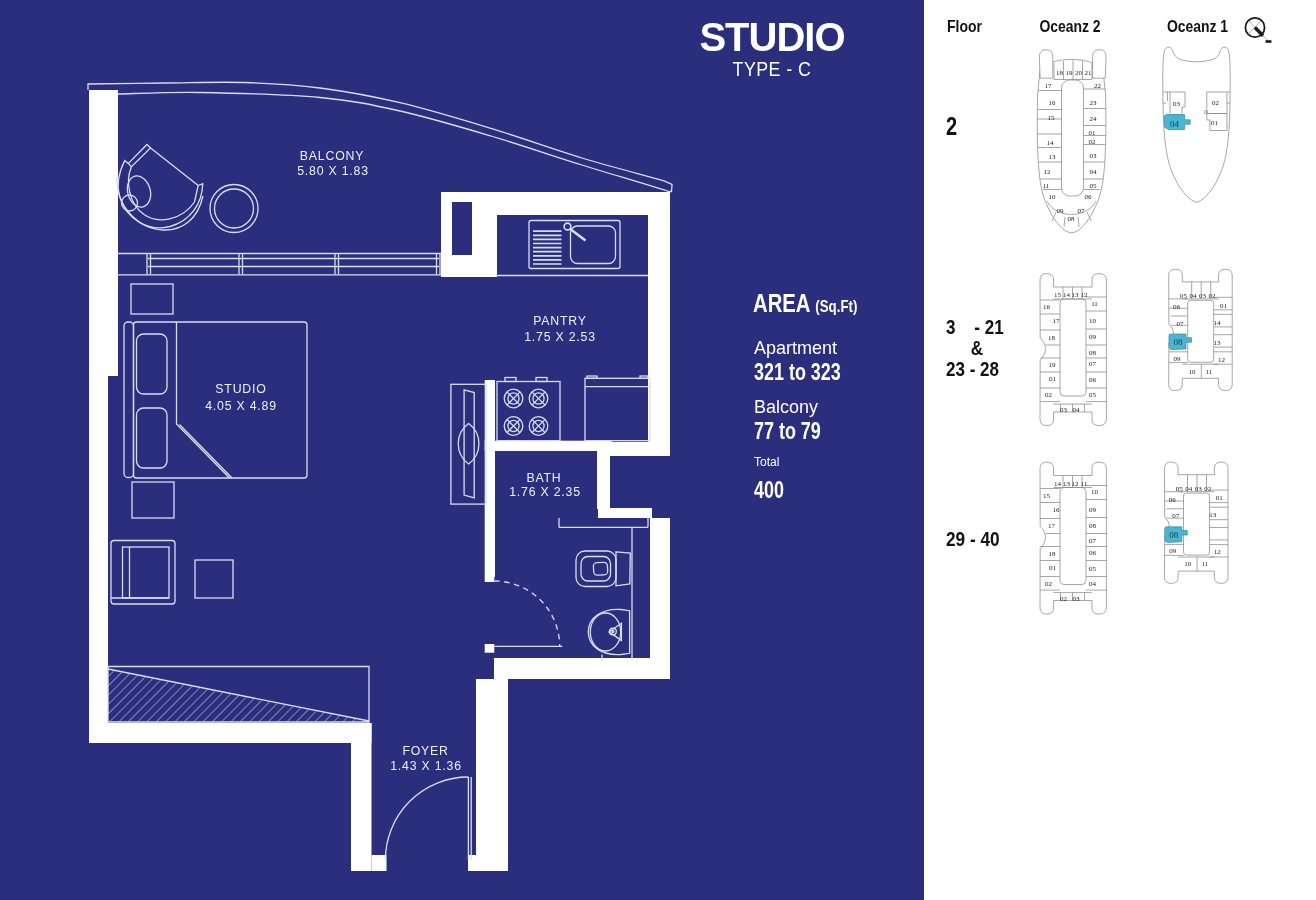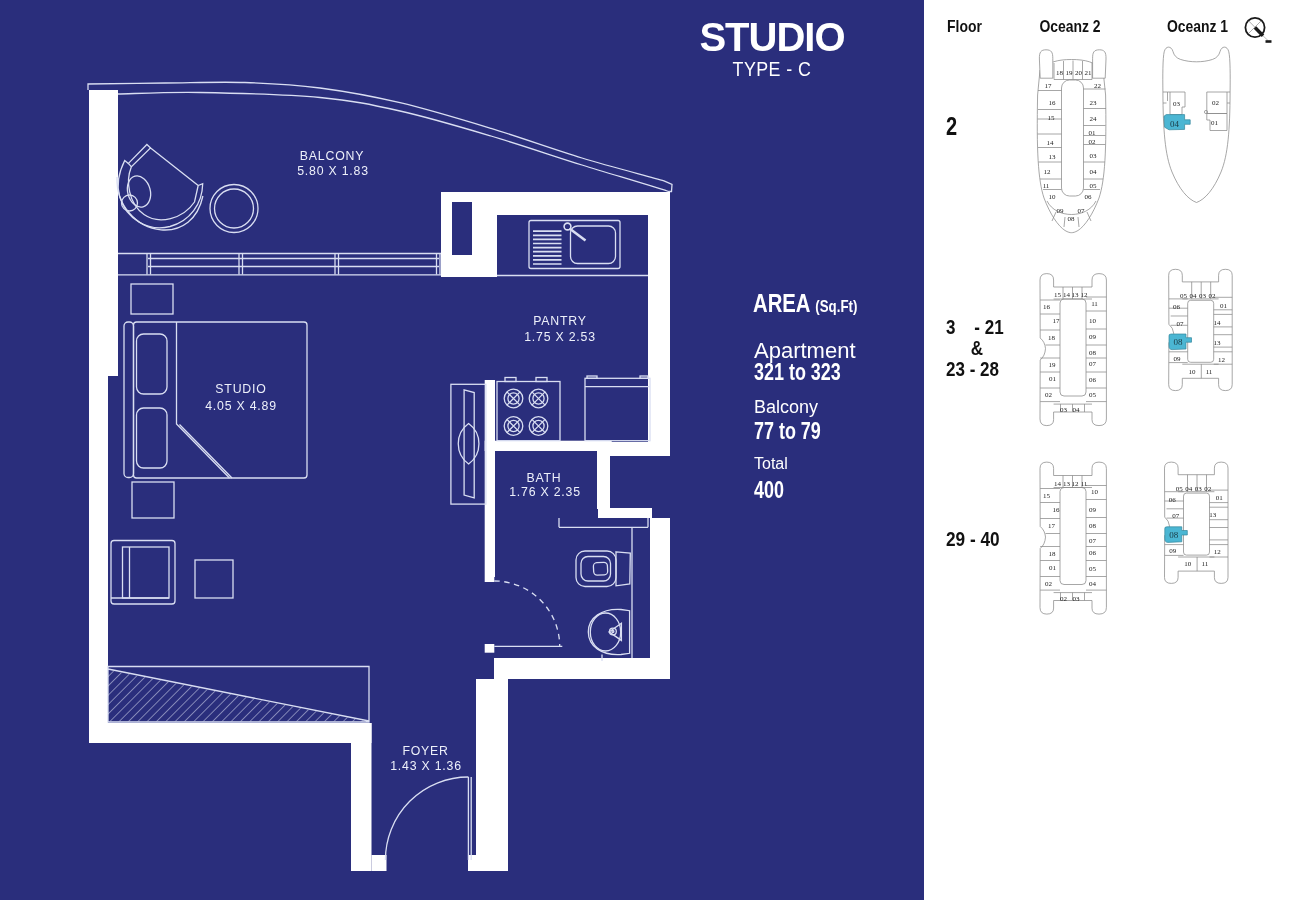--- a/index.html
+++ b/index.html
@@ -195,29 +195,29 @@
     <text x="426" y="770">1.43 X 1.36</text>
   </g>
 </svg>
 
 <div class="abs wt" style="left:632px;top:15px;width:280px;text-align:center;font-size:40px;font-weight:bold;letter-spacing:-1px">STUDIO</div>
 
 <div class="abs wt" style="left:632px;top:57px;width:280px;text-align:center;font-size:21px;letter-spacing:0.5px;transform:scale(0.85,1)">TYPE - C</div>
 
 <div class="abs wt" style="left:753px;top:288px;font-size:26px;font-weight:bold;transform:scale(0.78,1);transform-origin:0 0">AREA <span style="font-size:17px">(Sq.Ft)</span></div>
 
-<div class="abs wt" style="left:754px;top:338px;font-size:22px">Apartment</div>
+<div class="abs wt" style="left:754px;top:338px;font-size:18px">Apartment</div>
 
 <div class="abs wt" style="left:754px;top:359.3px;font-size:23px;font-weight:bold;transform:scale(0.78,1);transform-origin:0 0">321 to 323</div>
 
 <div class="abs wt" style="left:754px;top:397px;font-size:18px">Balcony</div>
 
 <div class="abs wt" style="left:754px;top:418.3px;font-size:23px;font-weight:bold;transform:scale(0.78,1);transform-origin:0 0">77 to 79</div>
 
-<div class="abs wt" style="left:754px;top:455px;font-size:16px">Total</div>
+<div class="abs wt" style="left:754px;top:455px;font-size:12px">Total</div>
 
 <div class="abs wt" style="left:754px;top:477.3px;font-size:23px;font-weight:bold;transform:scale(0.78,1);transform-origin:0 0">400</div>
 
 <div class="abs" style="left:947px;top:17px;font-size:17px;font-weight:bold;color:#111;transform:scale(0.82,1);transform-origin:0 0">Floor</div>
 
 <div class="abs" style="left:1005px;top:17px;width:130px;text-align:center;font-size:17px;font-weight:bold;color:#111;transform:scale(0.82,1)">Oceanz 2</div>
 
 <div class="abs" style="left:1140px;top:17px;width:115px;text-align:center;font-size:17px;font-weight:bold;color:#111;transform:scale(0.82,1)">Oceanz 1</div>
 
 <svg class="abs" style="left:1240px;top:12px" width="45" height="38" viewBox="0 0 45 38">

